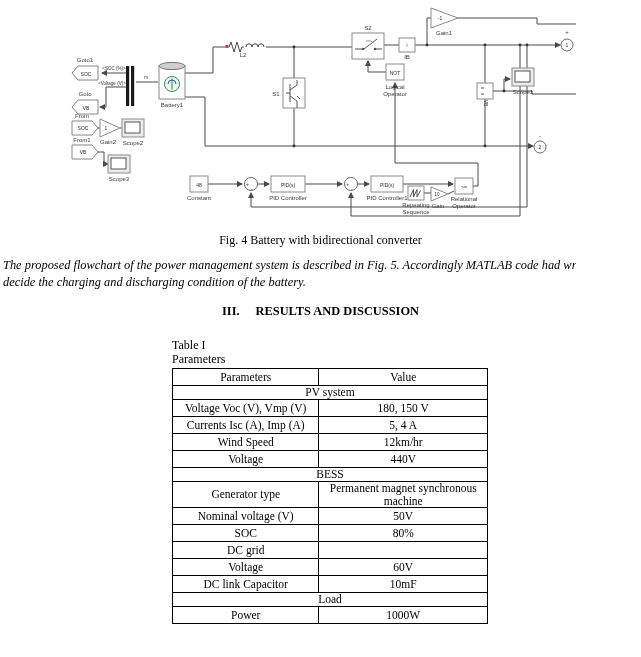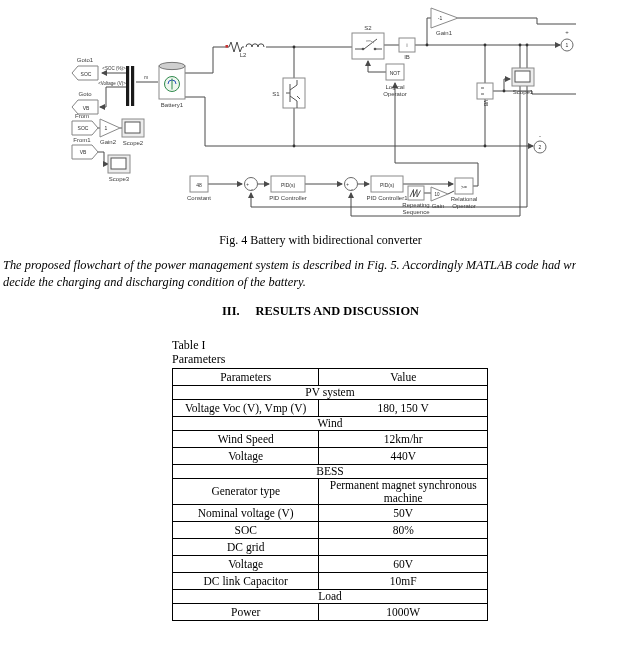--- a/index.html
+++ b/index.html
@@ -244,21 +244,22 @@
       </thead>
       <tbody>
           <tr>
             <td colspan="2" class="sec">PV system</td>
           </tr>
           <tr>
             <td>Voltage Voc (V), Vmp (V)</td>
             <td>180, 150 V</td>
           </tr>
           <tr>
-            <td colspan="2" class="sec">Wind</td>
+            <td>Currents Isc (A), Imp (A)</td>
+            <td>5, 4 A</td>
           </tr>
           <tr>
             <td>Wind Speed</td>
             <td>12km/hr</td>
           </tr>
           <tr>
             <td>Voltage</td>
             <td>440V</td>
           </tr>
           <tr>

